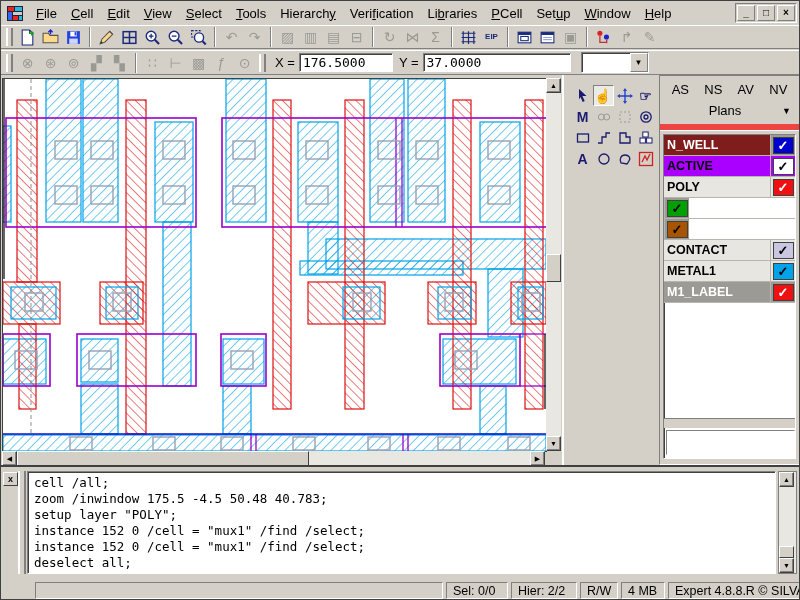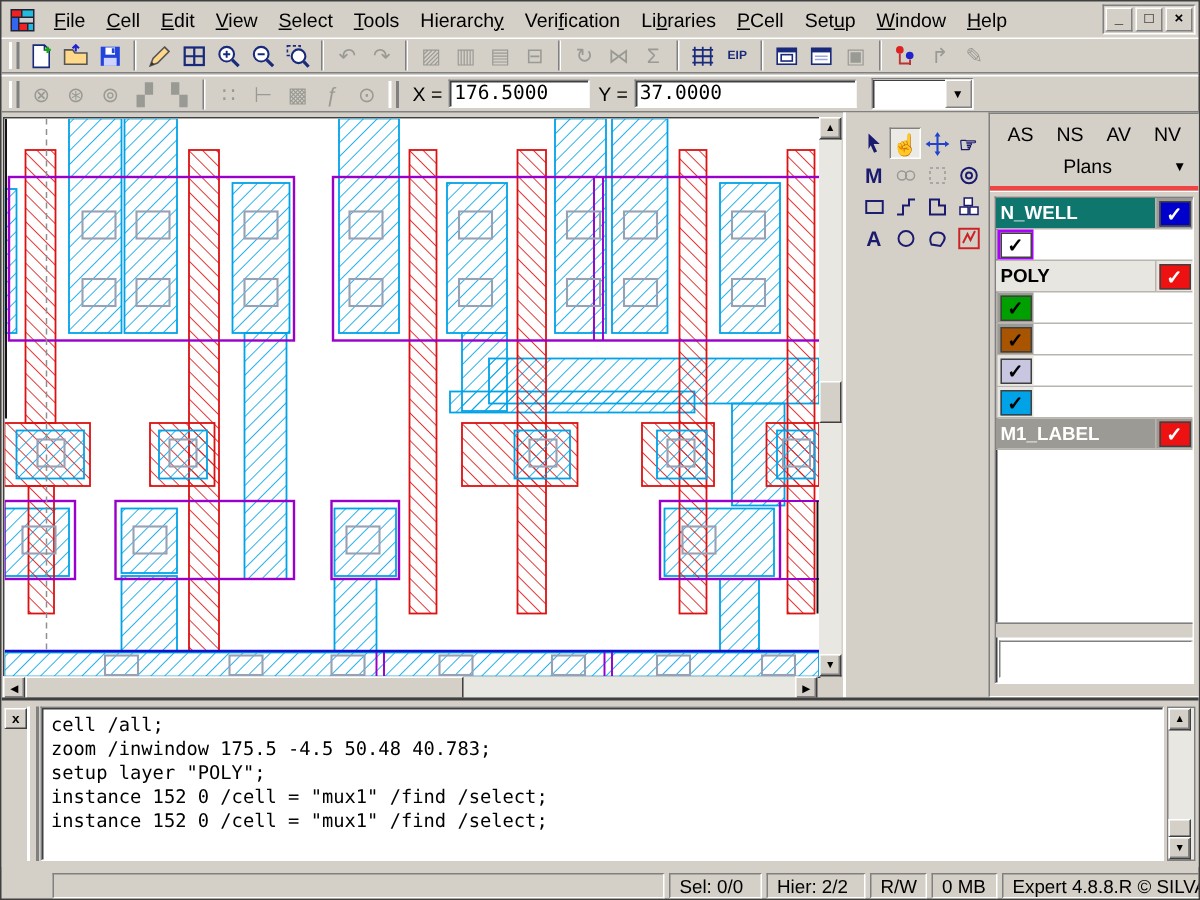--- a/index.html
+++ b/index.html
@@ -59,21 +59,21 @@
   .ptool{width:21px;height:21px;display:flex;align-items:center;justify-content:center;
          color:#1a1a6e;font-size:14px;font-weight:bold;}
   .ptool.pressed{background:#eceae4;border:1px solid;border-color:#808080 #fff #fff #808080;
                  width:19px;height:19px;}
   .ptool.dis{color:#9a9a94;}
   
   #layerspanel{position:absolute;left:658px;top:0;width:141px;height:390px;background:#d4d0c8;
                border:1px solid;border-color:#808080 #fff #fff #808080;box-sizing:border-box;}
   #modesrow{display:flex;justify-content:space-around;padding:6px 4px 4px 4px;font-size:13px;}
   #plansrow{display:flex;align-items:center;padding:2px 8px 6px 8px;font-size:13px;
-            border-bottom:3px solid #ef4444;box-shadow:0 1px 0 #fff;}
+            border-bottom:6px solid #ef4444;box-shadow:0 1px 0 #fff;}
   #plansrow .lbl{flex:1;text-align:center;}
   #plansrow .arrow{font-size:9px;}
   #layerlist{margin:4px 3px 0 3px;background:#fff;border:1px solid;
              border-color:#808080 #fff #fff #808080;box-shadow:inset 1px 1px 0 #404040;
              height:325px;position:relative;box-sizing:border-box;}
   .layerrow{display:flex;align-items:stretch;height:20px;border-bottom:1px solid #b8b5ae;}
   .layername{flex:1;font-weight:bold;font-size:12.5px;display:flex;align-items:center;
              padding-left:3px;overflow:hidden;white-space:nowrap;}
   .layerchk{width:24px;display:flex;align-items:center;justify-content:center;border-left:1px solid #b8b5ae;}
   .chkbox{width:19px;height:15px;display:flex;align-items:center;justify-content:center;
@@ -465,26 +465,27 @@
         <span>AV</span>
         <span>NV</span>
       </div>
     <div id="plansrow">
       <span class="lbl">Plans</span>
       <span class="arrow">▼</span>
     </div>
     <div id="layerlist">
       <div id="layerrows">
           <div class="layerrow">
-            <span class="layername" style="background: #0f766e; color: rgb(255, 255, 255);">N_WELL</span>
+            <span class="layername" style="background: #7f1d1d; color: rgb(255, 255, 255);">N_WELL</span>
             <span class="layerchk" style="background: rgb(156, 154, 148);">
               <span class="chkbox" style="background: rgb(0, 0, 205); color: rgb(255, 255, 255);">✓</span>
             </span>
           </div>
           <div class="layerrow">
+            <span class="layername" style="background: rgb(170, 0, 255); color: rgb(0, 0, 0);">ACTIVE</span>
             <span class="layerchk" style="background: rgb(170, 0, 255);">
               <span class="chkbox" style="background: rgb(255, 255, 255); color: rgb(0, 0, 0);">✓</span>
             </span>
           </div>
           <div class="layerrow">
             <span class="layername" style="background: rgb(232, 230, 224); color: rgb(0, 0, 0);">POLY</span>
             <span class="layerchk" style="background: rgb(232, 230, 224);">
               <span class="chkbox" style="background: rgb(238, 17, 17); color: rgb(255, 255, 255);">✓</span>
             </span>
           </div>
@@ -492,25 +493,27 @@
             <span class="layerchk" style="background: rgb(156, 154, 148);">
               <span class="chkbox" style="background: rgb(0, 160, 0); color: rgb(0, 0, 0);">✓</span>
             </span>
           </div>
           <div class="layerrow">
             <span class="layerchk" style="background: rgb(156, 154, 148);">
               <span class="chkbox" style="background: rgb(168, 84, 0); color: rgb(0, 0, 0);">✓</span>
             </span>
           </div>
           <div class="layerrow">
+            <span class="layername" style="background: rgb(232, 230, 224); color: rgb(0, 0, 0);">CONTACT</span>
             <span class="layerchk" style="background: rgb(232, 230, 224);">
               <span class="chkbox" style="background: rgb(201, 198, 226); color: rgb(0, 0, 0);">✓</span>
             </span>
           </div>
           <div class="layerrow">
+            <span class="layername" style="background: rgb(232, 230, 224); color: rgb(0, 0, 0);">METAL1</span>
             <span class="layerchk" style="background: rgb(232, 230, 224);">
               <span class="chkbox" style="background: rgb(0, 162, 232); color: rgb(0, 0, 0);">✓</span>
             </span>
           </div>
           <div class="layerrow">
             <span class="layername" style="background: rgb(156, 154, 148); color: rgb(255, 255, 255);">M1_LABEL</span>
             <span class="layerchk" style="background: rgb(156, 154, 148);">
               <span class="chkbox" style="background: rgb(238, 17, 17); color: rgb(255, 255, 255);">✓</span>
             </span>
           </div>
@@ -525,31 +528,32 @@
   <div id="conleft">
     <div id="conclose">x</div>
     <div id="congrip"></div>
   </div>
   <div id="context">
       <div>cell /all;</div>
       <div>zoom /inwindow 175.5 -4.5 50.48 40.783;</div>
       <div>setup layer "POLY";</div>
       <div>instance 152 0 /cell = "mux1" /find /select;</div>
       <div>instance 152 0 /cell = "mux1" /find /select;</div>
+      <div>deselect all;</div>
     </div>
   <div id="conscroll">
     <div class="sbtn" style="left:0;top:0;width:13px;height:13px">▲</div>
     <div class="sthumb" style="left:0;top:74px;width:13px;height:10px"></div>
     <div class="sbtn" style="left:0;top:86px;width:13px;height:13px">▼</div>
   </div>
 </div>
 
 <div id="statusbar">
   <span id="statfields" style="display:flex;gap:3px">
       <span class="statfield" style="width: 408px; box-sizing: border-box;"></span>
       <span class="statfield" style="width: 62px; box-sizing: border-box;">Sel: 0/0</span>
       <span class="statfield" style="width: 66px; box-sizing: border-box;">Hier: 2/2</span>
       <span class="statfield" style="width: 38px; box-sizing: border-box;">R/W</span>
-      <span class="statfield" style="width: 44px; box-sizing: border-box;">0 MB</span>
+      <span class="statfield" style="width: 44px; box-sizing: border-box;">4 MB</span>
       <span class="statfield" style="width: 158px; box-sizing: border-box;">Expert 4.8.8.R © SILVACO 2010</span>
     </span>
   <span id="statgrip"></span>
 </div>
 
 </body></html>

